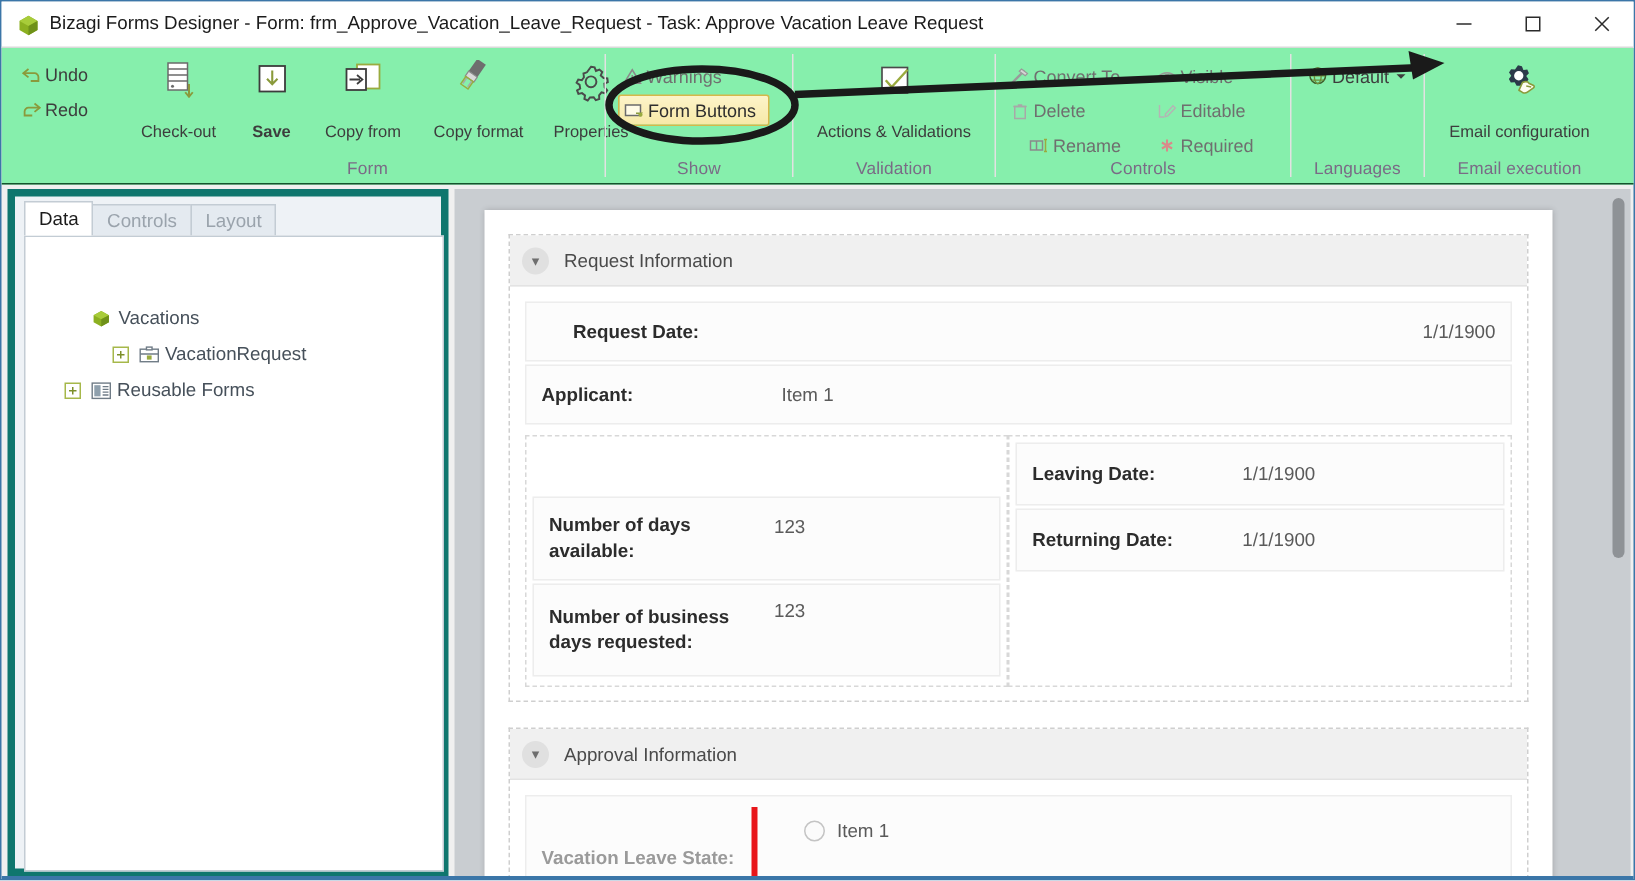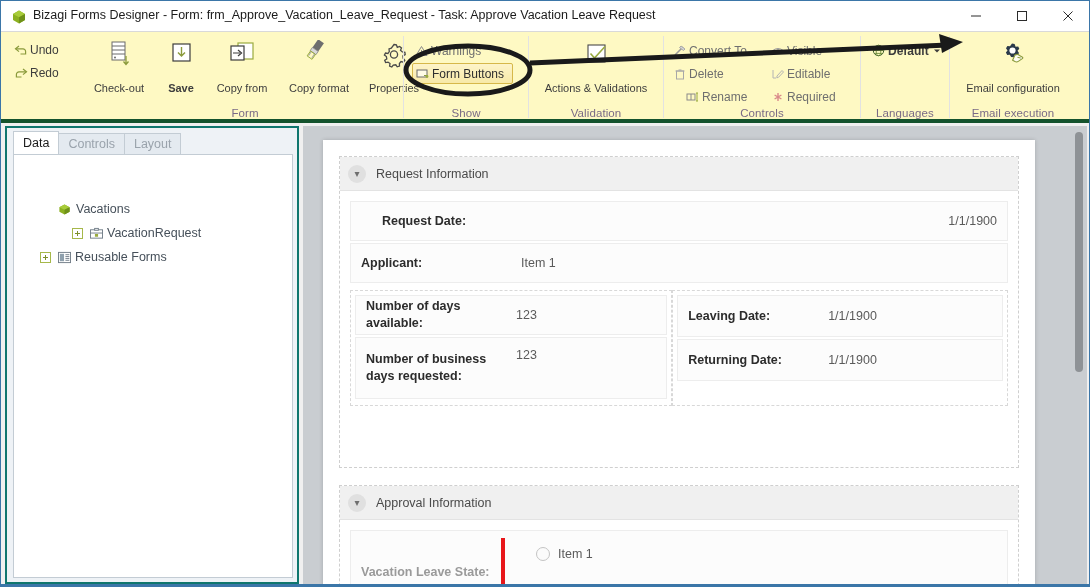--- a/index.html
+++ b/index.html
@@ -43,22 +43,22 @@
   }
   .wbtn svg { position: absolute; left: 50%; top: 50%; transform: translate(-50%,-50%); }
   .wbtn-min { right: 92px; }
   .wbtn-max { right: 46px; }
   .wbtn-close { right: 0px; }
 
   
   .ribbon {
     position: absolute; left: 0; top: 31px;
     width: 1090px; height: 91px;
-    background: #fef9c3;
-    border-bottom: 4px solid #14532d;
+    background: #86efac;
+    border-bottom: 1px solid #14532d;
     box-sizing: border-box;
   }
   .rb-group {
     position: absolute; top: 0; height: 90px;
   }
   .rb-sep {
     position: absolute; top: 4px; width: 1px; height: 82px;
     background: #e2e2e2;
   }
   .rb-grouplabel {
@@ -89,21 +89,21 @@
     border-radius: 2px;
     color: #2e2e2e;
     box-sizing: border-box;
   }
 
   
   .leftpanel {
     position: absolute; left: 4px; top: 125px;
     width: 294px; height: 458px;
     background: #eef2f6;
-    border: 2px solid #0f766e;
+    border: 5px solid #0f766e;
     box-sizing: border-box;
   }
   .tabstrip {
     position: absolute; left: 6px; top: 4px;
     height: 22px; display: flex; align-items: flex-end;
   }
   .tab {
     height: 21px; padding: 0 9px;
     font-size: 12.5px; color: #9aa3ac;
     border: 1px solid #c3ccd4;
@@ -454,21 +454,21 @@
 
     <div class="rb-group" style="left:860px; width:88px;">
       <div class="rb-small" style="left:8px; top:8px;">
         <span class="sico">
           <svg width="13" height="13" viewBox="0 0 13 13">
             <circle cx="6.5" cy="6.5" r="5.2" fill="none" stroke="#3d5c2a" stroke-width="1"></circle>
             <ellipse cx="6.5" cy="6.5" rx="2.3" ry="5.2" fill="none" stroke="#6f8f3a" stroke-width=".9"></ellipse>
             <path d="M1.5 6.5h10M2.6 3.6h7.8M2.6 9.4h7.8" stroke="#6f8f3a" stroke-width=".9"></path>
           </svg>
         </span>
-        <span style="color:#3d3d3d;font-weight:bold;">Default</span>
+        <span style="color:#3d3d3d;">Default</span>
         <span style="margin-left:4px;">
           <svg width="8" height="8" viewBox="0 0 8 8">
               <path d="M1 2.5 L4 5.5 L7 2.5z" fill="#3d3d3d"></path>
             </svg>
         </span>
       </div>
       <div class="rb-grouplabel">Languages</div>
     </div>
     <div class="rb-sep" style="left:948px;"></div>
 
@@ -561,21 +561,21 @@
           </div>
 
           <div class="frow" style="height:40px;">
             <span class="flabel">Applicant:</span>
             <span class="fvalue" style="position:absolute; left:170px;">Item 1</span>
           </div>
 
           <div class="col2" style="margin-top:7px;">
 
             <div class="cell" style="width:330px; padding:4px;">
-              <div class="frow" style="height:40px;">
+              <div class="frow" style="height:56px;margin-top:36px;">
                 <span class="flabel" style="width:130px; line-height:17px;">Number of days available:</span>
                 <span class="fvalue" style="position:absolute; left:160px; top:12px;">123</span>
               </div>
               <div class="frow" style="height:62px;">
                 <span class="flabel" style="width:140px; line-height:17px;">Number of business days requested:</span>
                 <span class="fvalue" style="position:absolute; left:160px; top:10px;">123</span>
               </div>
             </div>
 
             <div class="cell" style="width:344px; padding:4px;">

